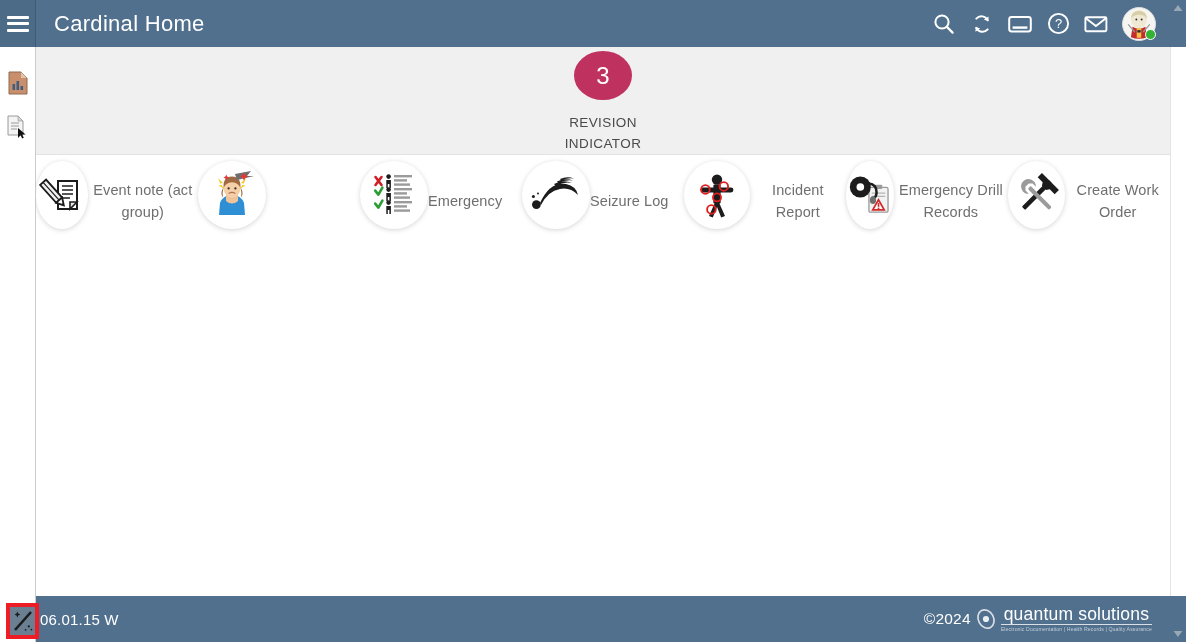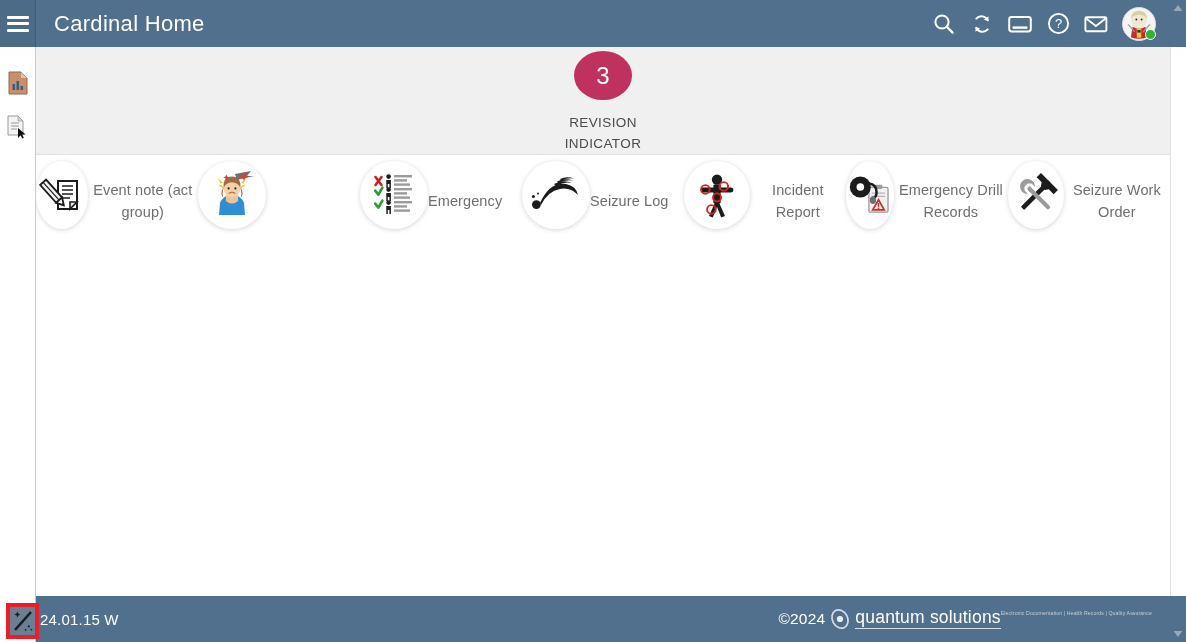--- a/index.html
+++ b/index.html
@@ -156,21 +156,21 @@
     margin-left: auto;
     display: flex; align-items: center;
     padding-right: 18px;
     text-align: center;
   }
   .copy {
     color: #ffffff; font-size: 15.5px; letter-spacing: .2px;
     white-space: nowrap;
   }
   .brandmark { margin: 0 2px 0 2px; }
-  .brandtext { display: flex; line-height: 1; }
+  .brandtext { display: flex; flex-direction: column; line-height: 1; }
   .brandname {
     color: #ffffff; font-size: 17.5px; letter-spacing: .2px;
     border-bottom: 1px solid #d9dfe5; padding-bottom: 1px;
     white-space: nowrap;
   }
   .brandtag {
     color: #c3ced8; font-size: 5.2px; margin-top: 2px;
     letter-spacing: .1px; white-space: nowrap;
     transform: scaleY(1.05);
   }
@@ -468,27 +468,27 @@
           <g transform="rotate(45 23 23)">
             <rect x="20.6" y="4" width="4.6" height="38" rx="1" fill="#1c1c1c"></rect>
             <path d="M11 4 h24 v6 h-7 l-2 3 h-6 l-2 -3 h-7 z" fill="#1c1c1c"></path>
           </g>
           <g transform="rotate(-45 23 23)" fill="#9b9b9b">
             <rect x="20.8" y="12" width="4.2" height="30" rx="1.6"></rect>
             <path d="M23 3.6 a7.4 7.4 0 0 1 5 12.8 l0 -4.6 l-2.6 -2.8 h-4.8 L18 11.8 l0 4.6 A7.4 7.4 0 0 1 23 3.6 z"></path>
           </g>
         </svg>
       </div>
-      <div class="tile-label">Seizure Work Order</div>
+      <div class="tile-label">Create Work Order</div>
     </div>
 
   </div>
 
   <div class="footer">
-    <div class="footer-version">24.01.15 W</div>
+    <div class="footer-version">06.01.15 W</div>
     <div class="footer-brand">
       <div class="copy">©2024</div>
       <svg class="brandmark" width="26" height="26" viewBox="0 0 26 26">
         <ellipse cx="13" cy="13" rx="7.6" ry="9.6" transform="rotate(-28 13 13)" fill="none" stroke="#d7dee5" stroke-width="1.7"></ellipse>
         <circle cx="13" cy="13" r="3.1" fill="#e9eef2"></circle>
       </svg>
       <div class="brandtext">
         <div class="brandname">quantum solutions</div>
         <div class="brandtag">Electronic Documentation  |  Health Records  |  Quality Assurance</div>
       </div>

